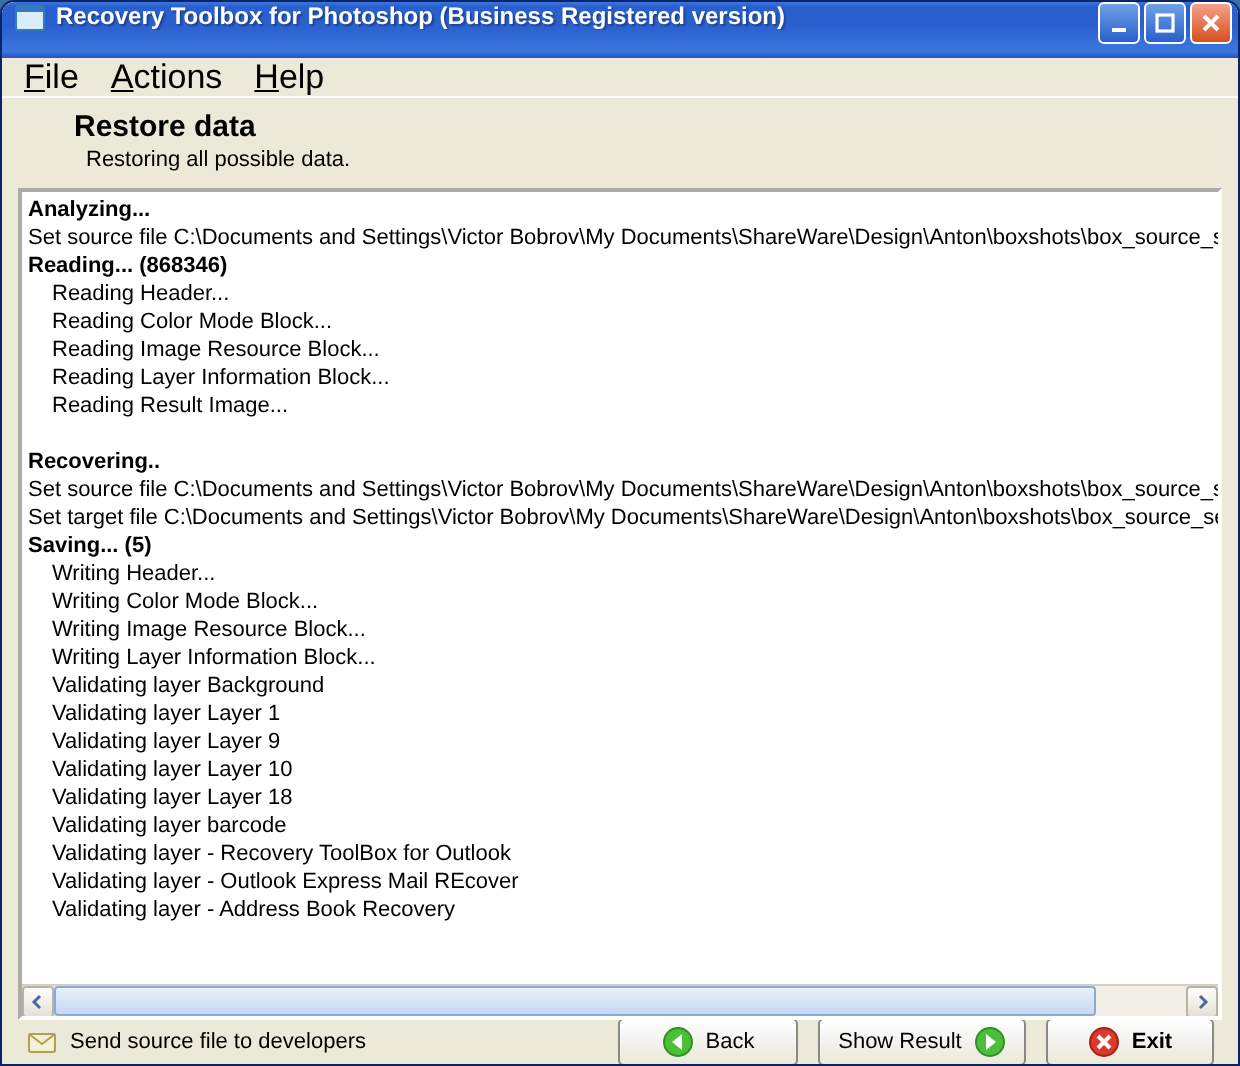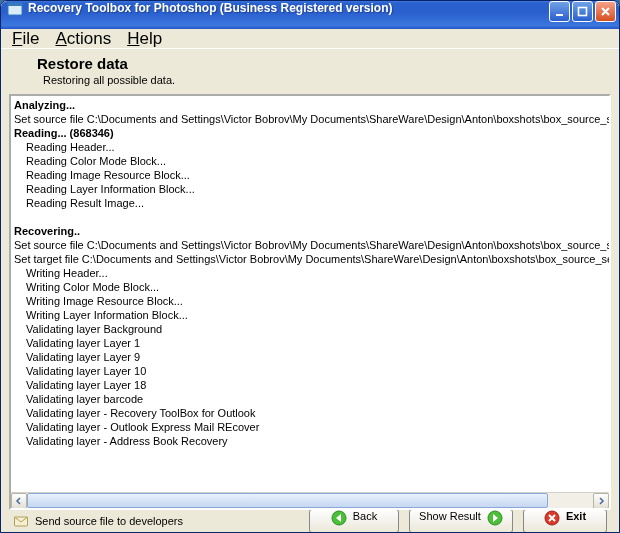--- a/index.html
+++ b/index.html
@@ -137,21 +137,21 @@
     padding: 0 12px;
     gap: 10px;
   }
   .footer .spacer { flex: 1; }
   .btn {
     height: 24px;
     background: linear-gradient(to bottom,#fefefe 0%,#f4f3ee 45%,#ece9d8 100%);
     border: 1px solid #888;
     border-radius: 3px;
     font-size: 11px;
-    display: inline-flex; align-items: flex-start; justify-content: center;
+    display: inline-flex; align-items: center; justify-content: center;
     padding: 0 4px;
     gap: 6px;
     color:#000;
     min-width: 84px;
   }
   .btn.back { min-width: 90px; }
   .btn.show { min-width: 104px; }
   .btn.exit { min-width: 84px; font-weight: bold; }
   .linkbtn {
     display: inline-flex; align-items: center; gap:6px;
@@ -214,20 +214,21 @@
           <span class="line b">Reading... (868346)</span>
           <span class="ind">Reading Header...</span>
           <span class="ind">Reading Color Mode Block...</span>
           <span class="ind">Reading Image Resource Block...</span>
           <span class="ind">Reading Layer Information Block...</span>
           <span class="ind">Reading Result Image...</span>
           <span class="blank"></span>
           <span class="line b">Recovering..</span>
           <span class="line">Set source file C:\Documents and Settings\Victor Bobrov\My Documents\ShareWare\Design\Anton\boxshots\box_source_set</span>
           <span class="line">Set target file C:\Documents and Settings\Victor Bobrov\My Documents\ShareWare\Design\Anton\boxshots\box_source_set</span>
+          <span class="line b">Saving... (5)</span>
           <span class="ind">Writing Header...</span>
           <span class="ind">Writing Color Mode Block...</span>
           <span class="ind">Writing Image Resource Block...</span>
           <span class="ind">Writing Layer Information Block...</span>
           <span class="ind">Validating layer Background</span>
           <span class="ind">Validating layer Layer 1</span>
           <span class="ind">Validating layer Layer 9</span>
           <span class="ind">Validating layer Layer 10</span>
           <span class="ind">Validating layer Layer 18</span>
           <span class="ind">Validating layer barcode</span>

